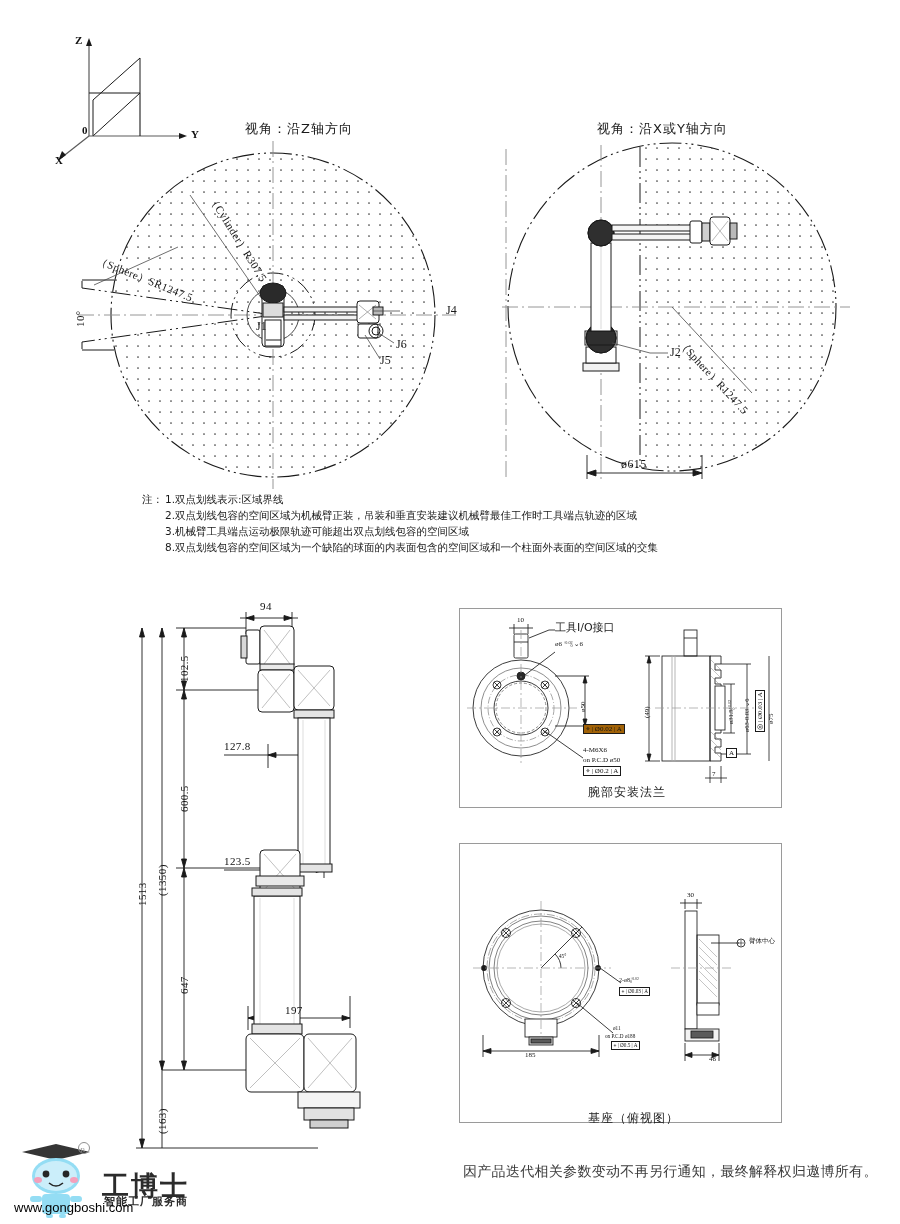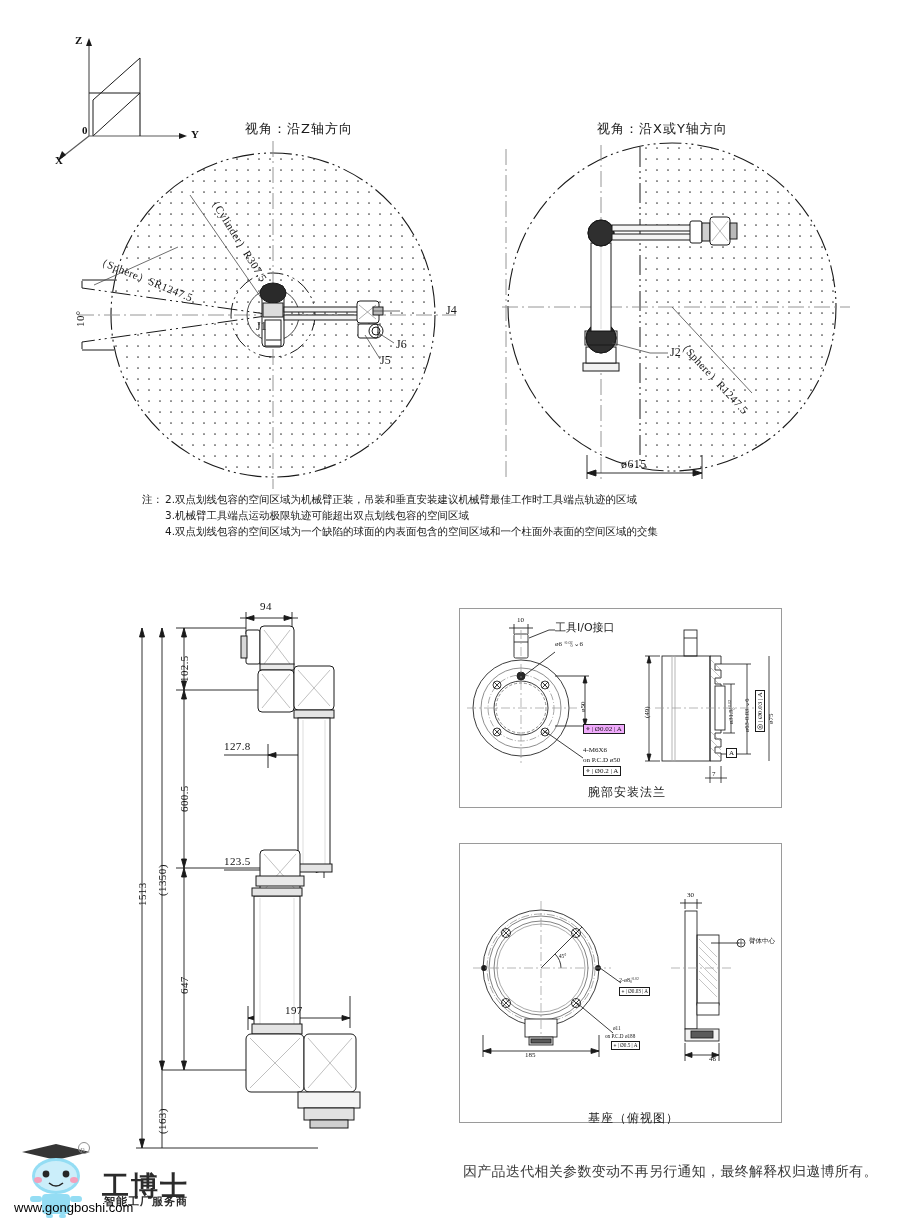--- a/index.html
+++ b/index.html
@@ -197,23 +197,24 @@
   </svg>
   <div class="abs jlbl" style="left:180px;top:210px;">J2</div>
   <div class="abs dim" style="left:196px;top:202px;transform:rotate(47deg);transform-origin:left top;white-space:nowrap;">（Sphere）R1247.5</div>
   <div class="abs dim" style="left:131px;top:322px;font-size:12px;">ø615</div>
 </div>
 
 <div class="abs" style="left:142px;top:491px;">
   <div style="display:flex;align-items:flex-start;">
     <div class="cjk note" style="padding-right:2px;">注：</div>
     <div>
+      <div class="cjk note">1.双点划线表示:区域界线</div>
       <div class="cjk note">2.双点划线包容的空间区域为机械臂正装，吊装和垂直安装建议机械臂最佳工作时工具端点轨迹的区域</div>
       <div class="cjk note">3.机械臂工具端点运动极限轨迹可能超出双点划线包容的空间区域</div>
-      <div class="cjk note">4.双点划线包容的空间区域为一个缺陷的球面的内表面包含的空间区域和一个柱面外表面的空间区域的交集</div>
+      <div class="cjk note">8.双点划线包容的空间区域为一个缺陷的球面的内表面包含的空间区域和一个柱面外表面的空间区域的交集</div>
     </div>
   </div>
 </div>
 
 <div class="abs" style="left:128px;top:600px;width:300px;height:555px;">
   <svg width="300" height="555" viewBox="0 0 300 555">
     <g stroke="#1a1a1a" stroke-width="0.9" fill="none" font-family="Liberation Serif" font-size="10">
 
       <line x1="118" y1="12" x2="118" y2="34"></line>
       <line x1="164" y1="12" x2="164" y2="34"></line>
@@ -409,21 +410,21 @@
       </g>
     </g>
   </svg>
 
   <div class="abs dimsm" style="left:58px;top:8px;">10</div>
   <div class="abs cjk" style="left:96px;top:12px;font-size:11px;">工具I/O接口</div>
   <div class="abs" style="left:96px;top:32px;font-family:'Liberation Serif',serif;font-size:7px;white-space:nowrap;text-align:right;">
     <span>ø6</span><span style="display:inline-block;vertical-align:middle;line-height:3.4px;font-size:4.2px;margin:0 1px;"><span style="display:block;">+0.02</span><span style="display:block;">0</span></span><span>⌄6</span>
   </div>
   <div class="abs dimsm vert" style="left:120px;top:104px;">ø50</div>
-  <div class="abs dimsm" style="left:124px;top:116px;border:0.7px solid #1a1a1a;padding:0 2px;background:#f0abfc;">⌖ | Ø0.02 | A</div>
+  <div class="abs dimsm" style="left:124px;top:116px;border:0.7px solid #1a1a1a;padding:0 2px;background:#a16207;">⌖ | Ø0.02 | A</div>
   <div class="abs dimsm" style="left:124px;top:138px;">4-M6X6</div>
   <div class="abs dimsm" style="left:124px;top:148px;">on P.C.D ø50</div>
   <div class="abs dimsm" style="left:124px;top:158px;border:0.7px solid #1a1a1a;padding:0 2px;background:#fff;">⌖ | Ø0.2 | A</div>
   <div class="abs dimsm vert" style="left:184px;top:110px;">(49)</div>
   <div class="abs dimsm" style="left:253px;top:162px;">7</div>
   <div class="abs vert" style="left:268px;top:116px;font-family:'Liberation Serif',serif;font-size:6.5px;white-space:nowrap;">
     <span>ø31.5</span><span style="display:inline-block;vertical-align:middle;line-height:3.2px;font-size:4px;"><span style="display:block;">+0.02</span><span style="display:block;">0</span></span>
   </div>
   <div class="abs vert" style="left:284px;top:124px;font-family:'Liberation Serif',serif;font-size:6.5px;white-space:nowrap;">
     <span>ø63-0.03</span>

